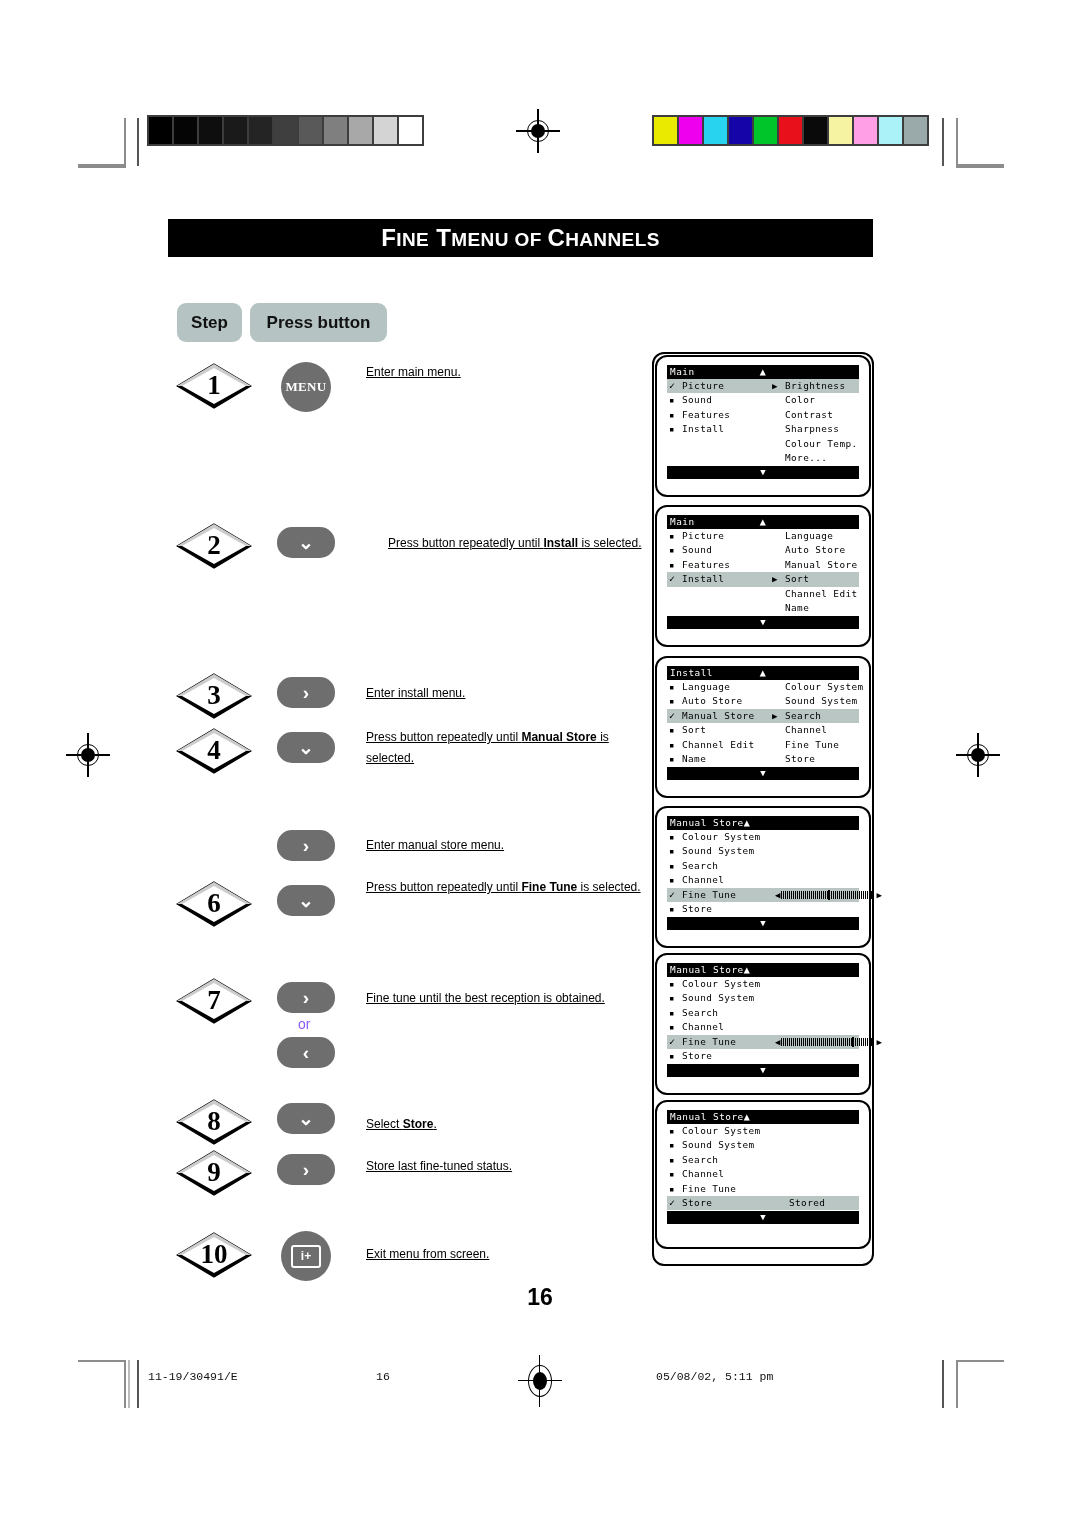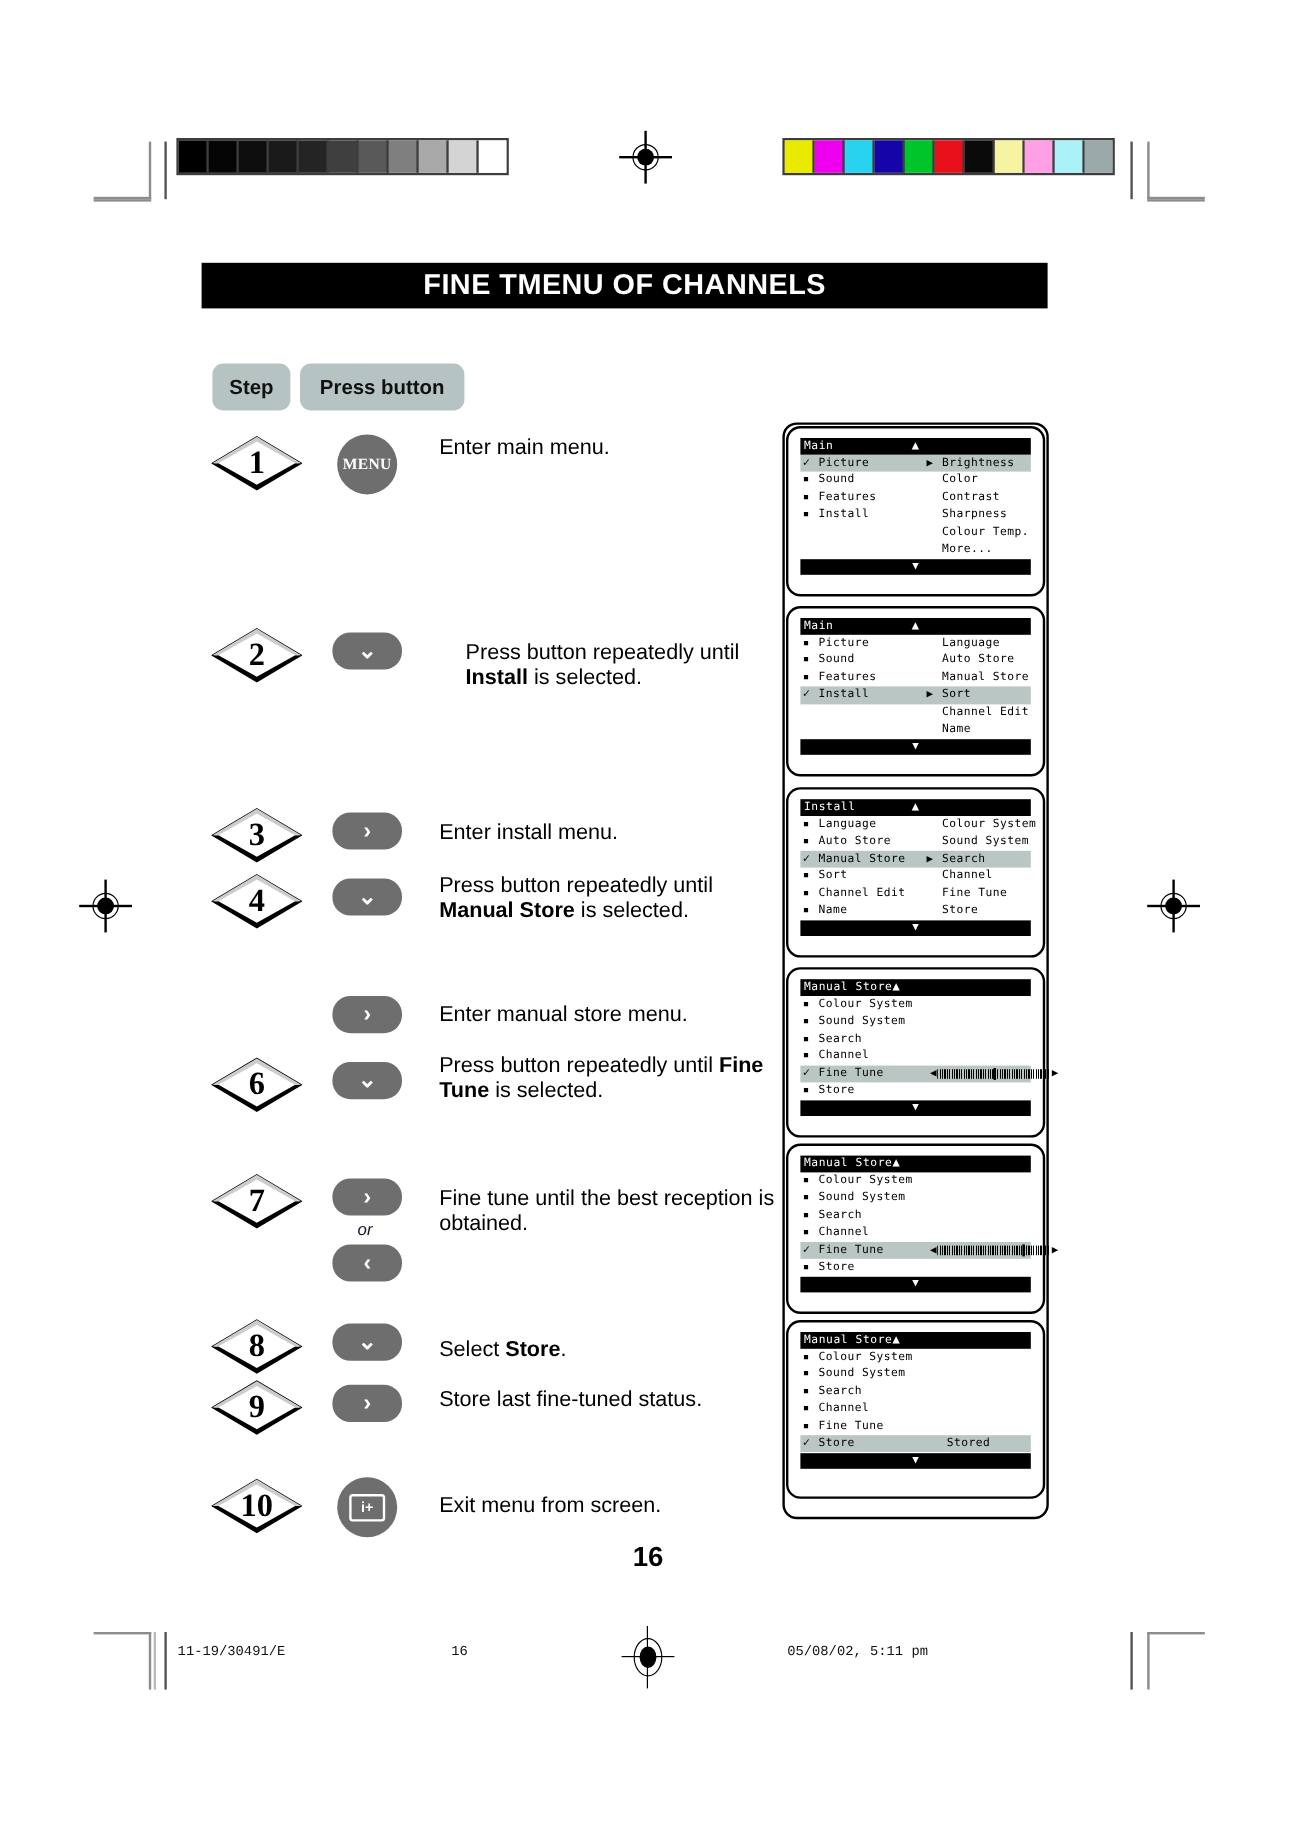--- a/index.html
+++ b/index.html
@@ -38,21 +38,21 @@
   .page{position:absolute;left:0;top:0;width:1080px;height:1528px;}
 
   .title-bar{
     position:absolute;left:168px;top:219px;width:705px;height:38px;
     background:#000;color:#fff;display:flex;align-items:center;justify-content:center;
   }
   .title-bar .t{
     font-family:"Liberation Sans", sans-serif;
     font-weight:bold;font-size:24px;letter-spacing:.4px;
   }
-  .title-bar .t span.sc{font-size:24px;}
+  .title-bar .t span.sc{font-size:19px;}
 
   .intro{
     position:absolute;left:170px;top:268px;width:720px;
     font-size:17.5px;line-height:22px;
   }
 
   .hdr{
     position:absolute;background:#b5c4c2;border-radius:9px;
     display:flex;align-items:center;justify-content:center;
     font-weight:bold;font-size:17px;color:#111;
@@ -81,23 +81,23 @@
   }
   .rbtn.pill{width:58px;height:31px;border-radius:15px;}
   .rbtn.circ{width:50px;height:50px;border-radius:50%;}
   .rbtn .menu-label{font-weight:bold;font-size:13px;letter-spacing:.3px;font-family:Liberation Serif, serif;}
   .rbtn .chev{font-size:19px;line-height:1;font-weight:bold;}
   .rbtn .iplus{
     width:26px;height:19px;border:2px solid #fff;border-radius:3px;
     display:flex;align-items:center;justify-content:center;
     font-size:12px;font-weight:bold;line-height:1;letter-spacing:0px;
   }
-  .or-label{position:absolute;font-size:14px;color:#0f172a;font-style:italic;}
-
-  .instr{position:absolute;font-size:18px;line-height:21px;width:280px;}
+  .or-label{position:absolute;font-size:14px;color:#8b5cf6;}
+
+  .instr{position:absolute;font-size:12px;line-height:21px;width:280px;text-decoration:underline;}
   .instr b{font-weight:bold;}
 
   
   .result-panel{
     position:absolute;left:652px;top:352px;width:222px;height:914px;
     border:2px solid #000;border-radius:12px;box-sizing:border-box;background:#fff;
   }
   .tv{
     position:absolute;border:2.2px solid #000;border-radius:12px;background:#fff;
     box-sizing:border-box;left:655px;width:216px;

